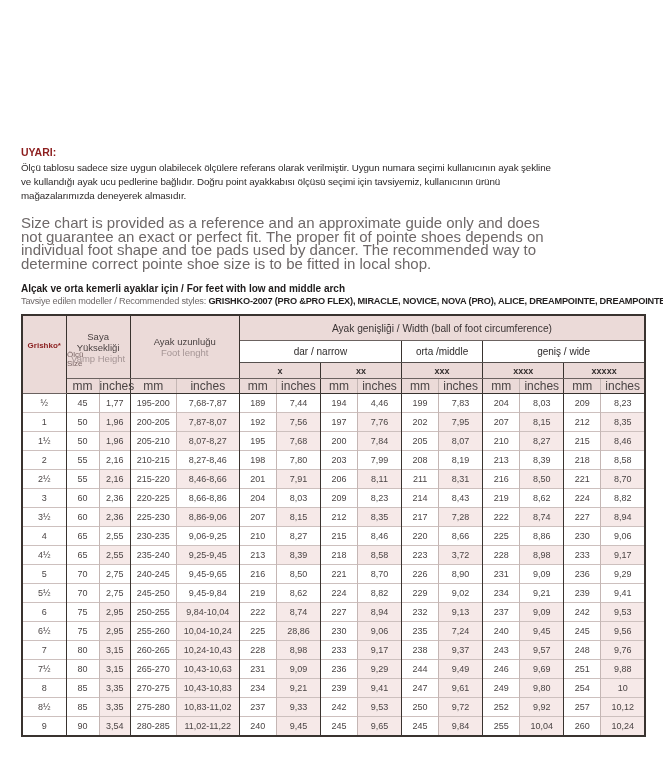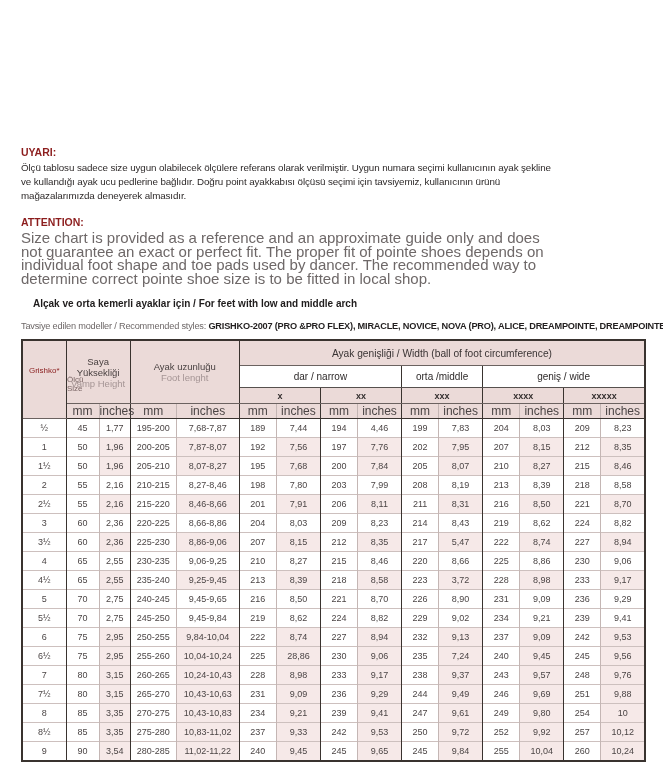--- a/index.html
+++ b/index.html
@@ -4,55 +4,54 @@
 <style>
   html,body{margin:0;padding:0;background:#e9e9e9;}
   .page{
     width:663px;height:780px;background:#ffffff;position:relative;overflow:hidden;
     font-family:"Liberation Sans",sans-serif;margin:0 auto;
   }
   .content{position:absolute;top:146px;left:21px;width:542px;}
   .section-title{color:#8c1d1d;font-weight:bold;font-size:10.5px;margin:0 0 3px 0;}
   .para-tr{font-size:9.8px;font-weight:normal;color:#2e2a2a;line-height:14px;margin:0 0 13px 0;letter-spacing:-0.1px;}
   .para-en{font-size:15px;color:#6e6868;line-height:13.5px;margin:0 0 13px 0;}
-  .arch-heading{font-size:10px;font-weight:bold;color:#1f1c1c;margin:12px;}
+  .arch-heading{font-size:10px;font-weight:bold;color:#1f1c1c;margin:0;}
   .styles-line{font-size:9.2px;color:#6e6868;margin:2px 0 8px 0;white-space:nowrap;letter-spacing:-0.2px;}
   .styles-line .styles-bold{color:#221f1f;font-weight:bold;}
 
   table.size-chart{border-collapse:collapse;table-layout:fixed;width:625px;border:2px solid #39332f;}
   col.c-size{width:44px;} col.c-vmm{width:33px;} col.c-vin{width:31px;}
   col.c-fmm{width:46px;} col.c-fin{width:63px;}
   col.c-wmm{width:37px;} col.c-win{width:44px;}
 
   th,td{padding:0;text-align:center;vertical-align:middle;}
   thead th{background:#ebdad8;border-right:1px solid #c4b6b4;border-bottom:1px solid #6b6260;font-weight:normal;}
   td{font-size:9px;color:#4b4545;height:18px;border-right:1px solid #c4b6b4;border-top:1px solid #cdc0be;background:#fff;}
   th.maj,td.maj{border-right:1.6px solid #39332f;}
   td.tint{background:#f6e9e8;}
   td.size-col{background:#fff;}
 
   .row-top th.width-title{font-size:10.2px;font-weight:normal;color:#3a3434;height:24px;}
-  .size-head .brand{display:block;font-size:8px;font-weight:normal;color:#8c2121;line-height:9px;text-align:center;}
+  .size-head .brand{display:block;font-size:8px;font-weight:bold;color:#8c2121;line-height:9px;text-align:center;}
   .size-head .sub{display:block;font-size:8px;color:#7b6666;line-height:9px;padding-left:44px;}
   .span-head .h-tr{display:block;font-size:9.5px;color:#4a4242;line-height:11px;}
   .span-head .h-en{display:block;font-size:9.5px;color:#a59595;line-height:11px;}
   .row-groups th{background:#ffffff;font-size:10px;color:#2e2a2a;height:21px;border-bottom:1px solid #56504e;margin-left:12px;}
   .row-x th{font-size:9px;font-weight:bold;color:#332e2e;height:15px;}
   .row-units th{font-size:12px;color:#4b4545;height:13px;border-bottom:1.6px solid #39332f;}
 </style>
 </head>
 <body>
 
 <div class="page">
   <div class="content">
 
     <p class="section-title">UYARI:</p>
     <p class="para-tr">Ölçü tablosu sadece size uygun olabilecek ölçülere referans olarak verilmiştir. Uygun numara seçimi kullanıcının ayak şekline ve kullandığı ayak ucu pedlerine bağlıdır. Doğru point ayakkabısı ölçüsü seçimi için tavsiyemiz, kullanıcının ürünü mağazalarımızda deneyerek almasıdır.</p>
 
-    <p class="section-title">ATTENTION:</p>
     <p class="para-en">Size chart is provided as a reference and an approximate guide only and does not guarantee an exact or perfect fit. The proper fit of pointe shoes depends on individual foot shape and toe pads used by dancer. The recommended way to determine correct pointe shoe size is to be fitted in local shop.</p>
 
     <p class="arch-heading">Alçak ve orta kemerli ayaklar için / For feet with low and middle arch</p>
     <p class="styles-line"><span>Tavsiye edilen modeller / Recommended styles: </span><span class="styles-bold">GRISHKO-2007 (PRO &amp;PRO FLEX), MIRACLE, NOVICE, NOVA (PRO), ALICE, DREAMPOINTE, DREAMPOINTE 2007:</span></p>
 
     <table class="size-chart">
       <colgroup>
         <col class="c-size">
           <col class="c-vmm">
           <col class="c-vin">
@@ -222,21 +221,21 @@
             <td class="maj size-col">3½</td>
             <td>60</td>
             <td class="maj tint">2,36</td>
             <td>225-230</td>
             <td class="maj tint">8,86-9,06</td>
             <td>207</td>
             <td class="maj tint">8,15</td>
             <td>212</td>
             <td class="maj tint">8,35</td>
             <td>217</td>
-            <td class="maj tint">5,47</td>
+            <td class="maj tint">7,28</td>
             <td>222</td>
             <td class="maj tint">8,74</td>
             <td>227</td>
             <td class="tint">8,94</td>
           </tr>
           <tr>
             <td class="maj size-col">4</td>
             <td>65</td>
             <td class="maj">2,55</td>
             <td>230-235</td>

